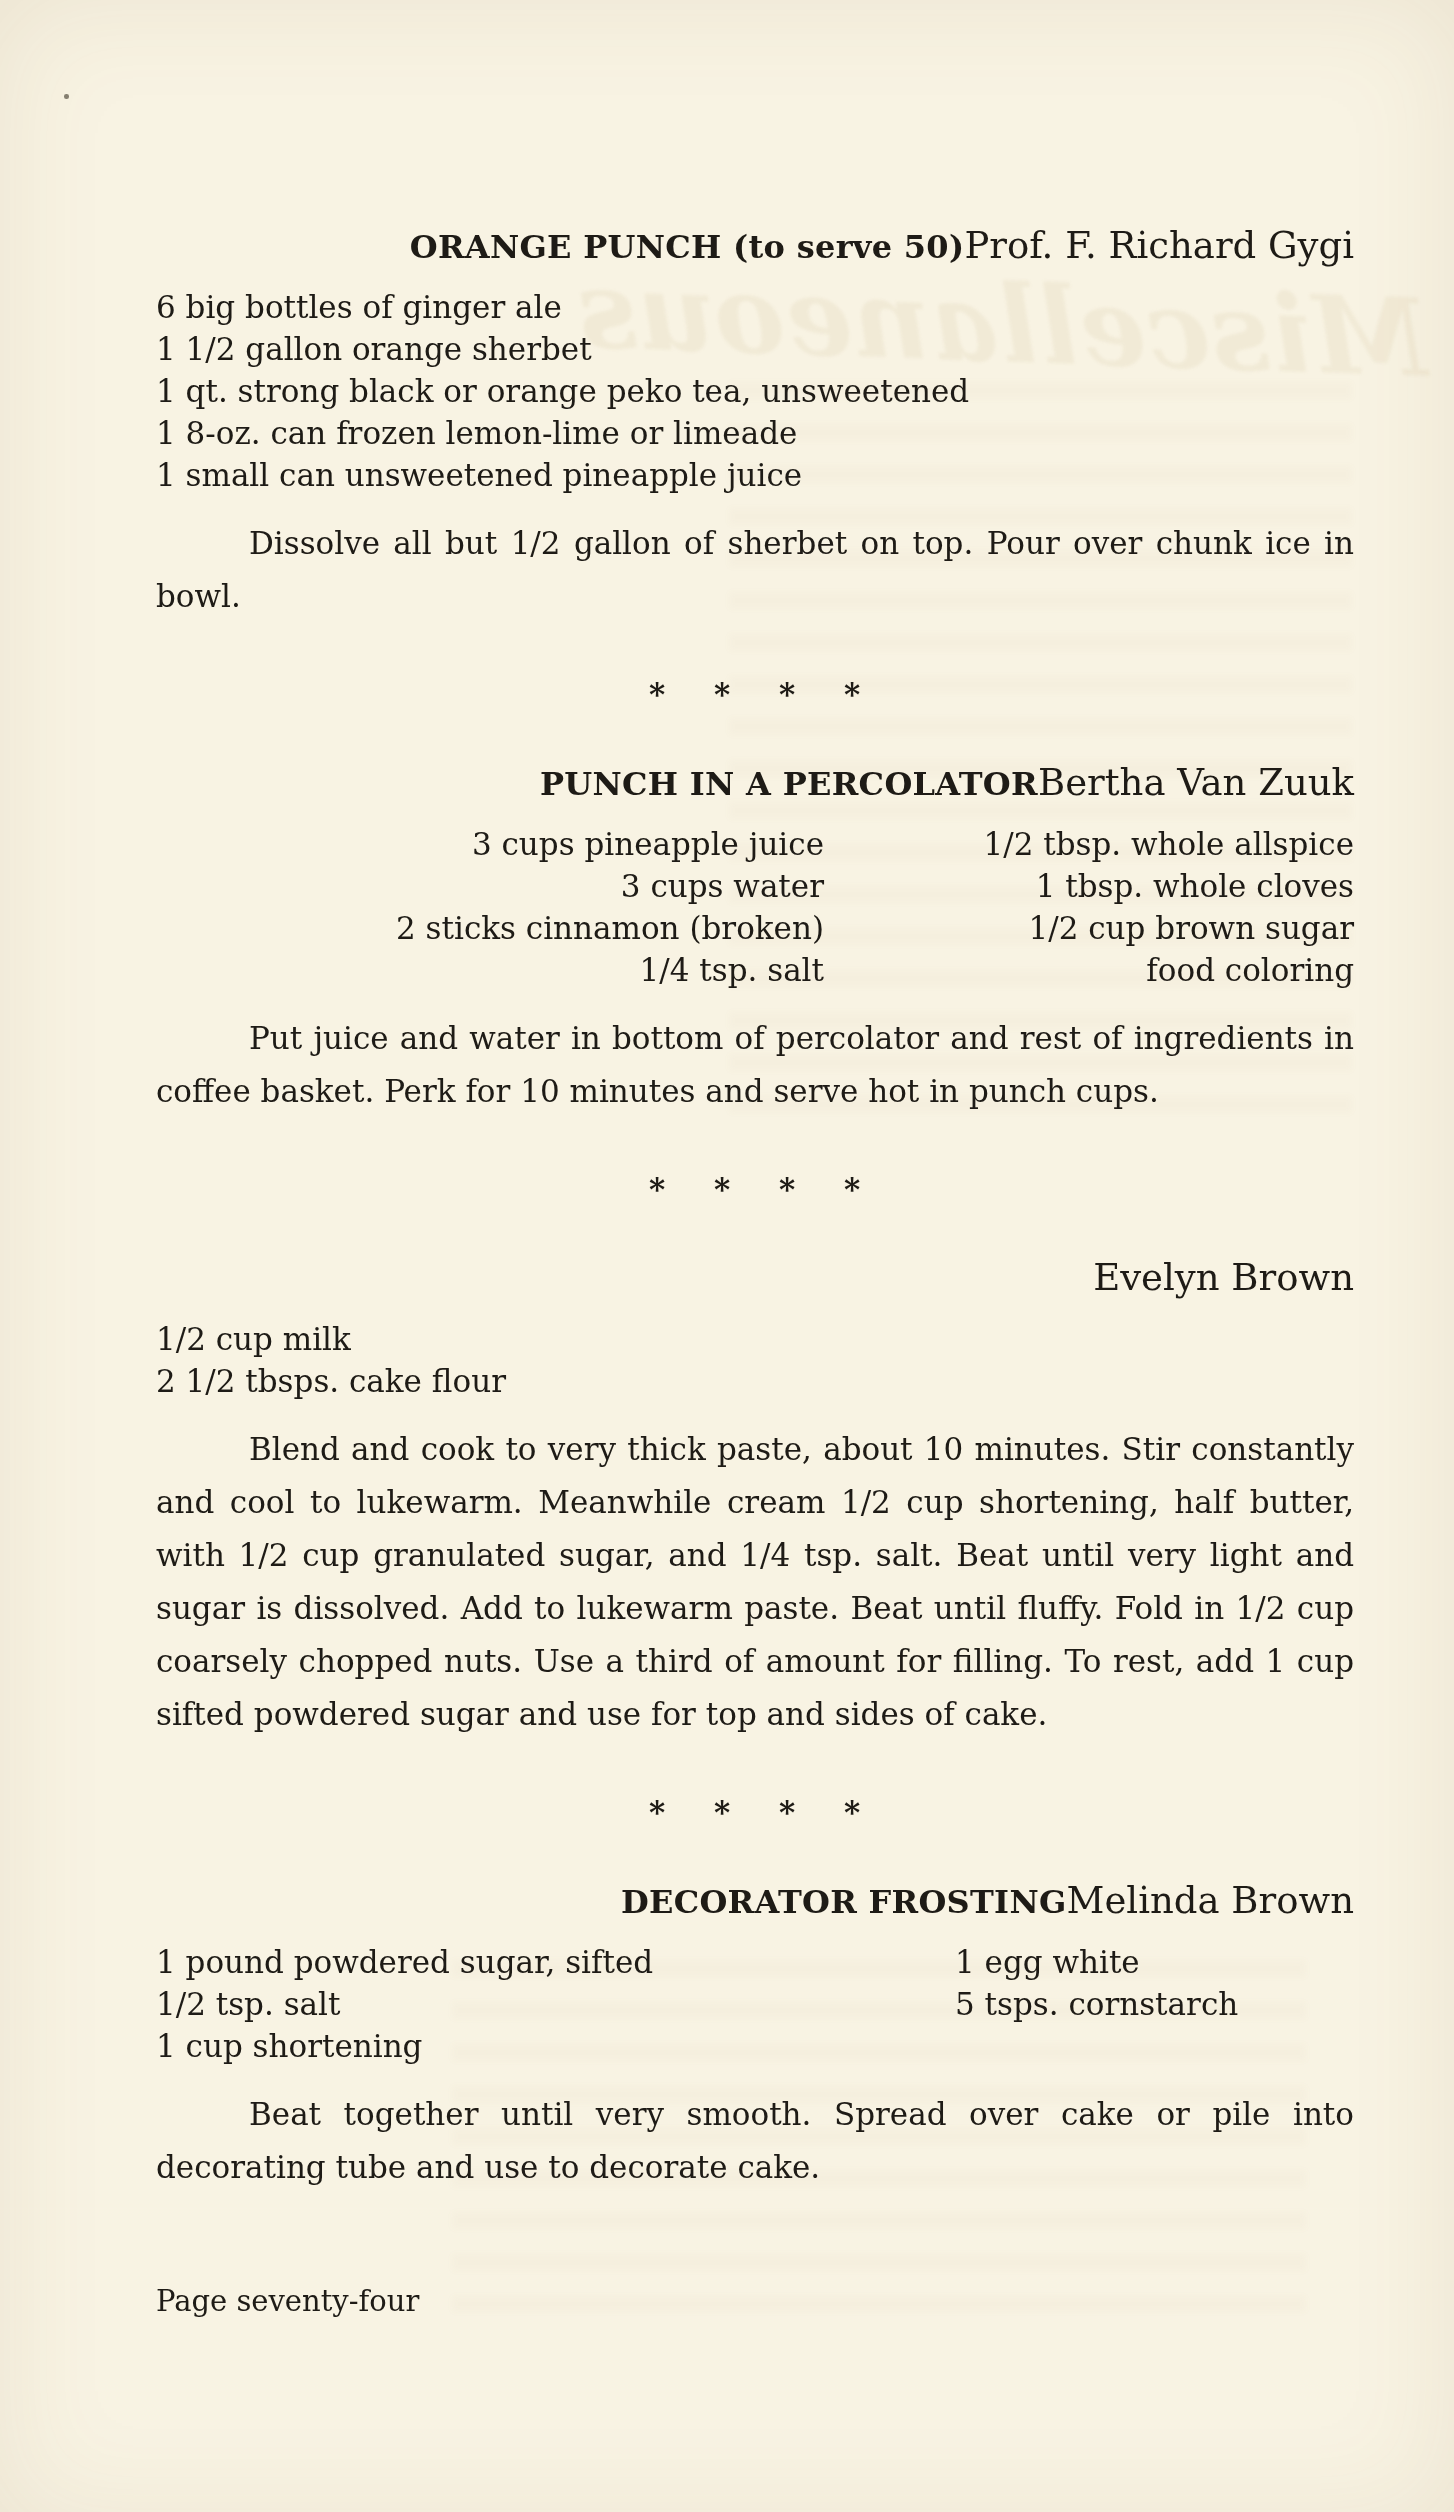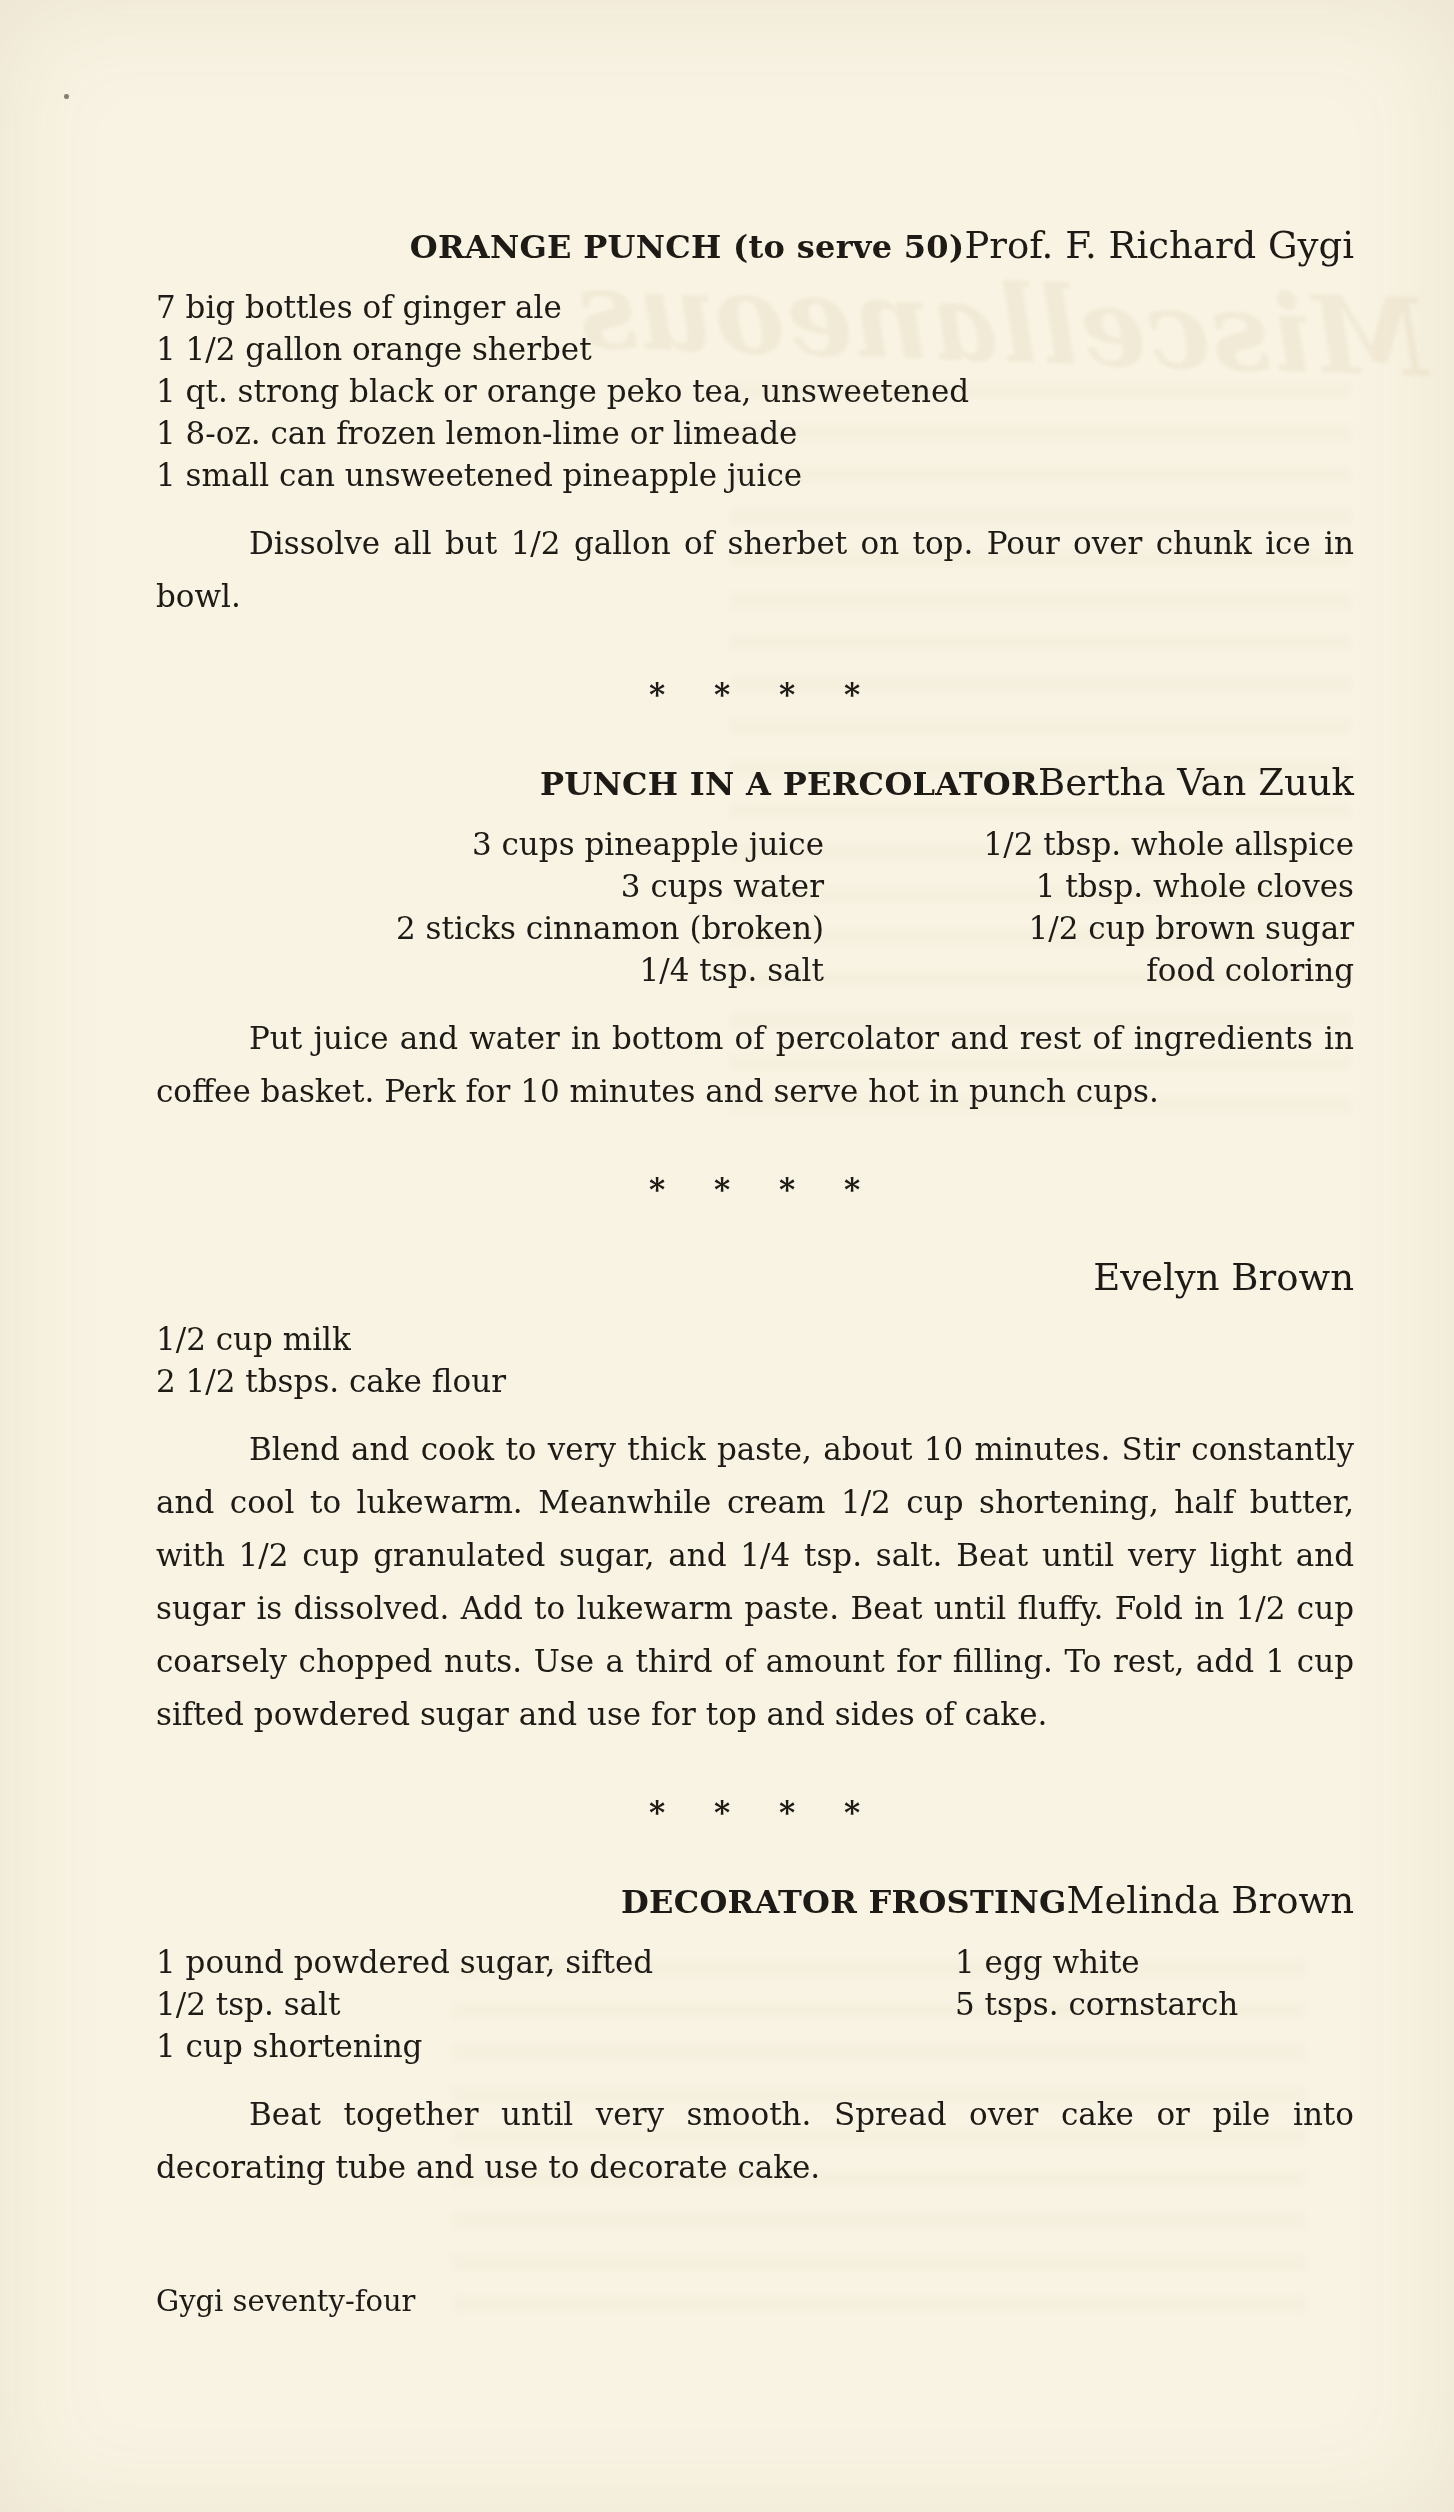--- a/index.html
+++ b/index.html
@@ -132,21 +132,21 @@
   <div class="paper-speck"></div>
 
   <main class="content">
 
     <section class="recipe">
       <header class="recipe-header">
         <h2 class="recipe-title">ORANGE PUNCH (to serve 50)</h2>
         <span class="attribution">Prof. F. Richard Gygi</span>
       </header>
       <ul class="ingredients">
-        <li>7 big bottles of ginger ale</li>
+        <li>6 big bottles of ginger ale</li>
         <li>1 1/2 gallon orange sherbet</li>
         <li>1 qt. strong black or orange peko tea, unsweetened</li>
         <li>1 8-oz. can frozen lemon-lime or limeade</li>
         <li>1 small can unsweetened pineapple juice</li>
       </ul>
       <p class="instructions">Dissolve all but 1/2 gallon of sherbet on top. Pour over chunk ice in bowl.</p>
     </section>
 
     <div class="separator">* * * *</div>
 
@@ -201,16 +201,16 @@
         <ul class="ingredients">
           <li>1 egg white</li>
           <li>5 tsps. cornstarch</li>
         </ul>
       </div>
       <p class="instructions">Beat together until very smooth. Spread over cake or pile into decorating tube and use to decorate cake.</p>
     </section>
 
   </main>
 
-  <footer class="page-footer">Gygi seventy-four</footer>
+  <footer class="page-footer">Page seventy-four</footer>
 
 </div>
 
 
 </body></html>

